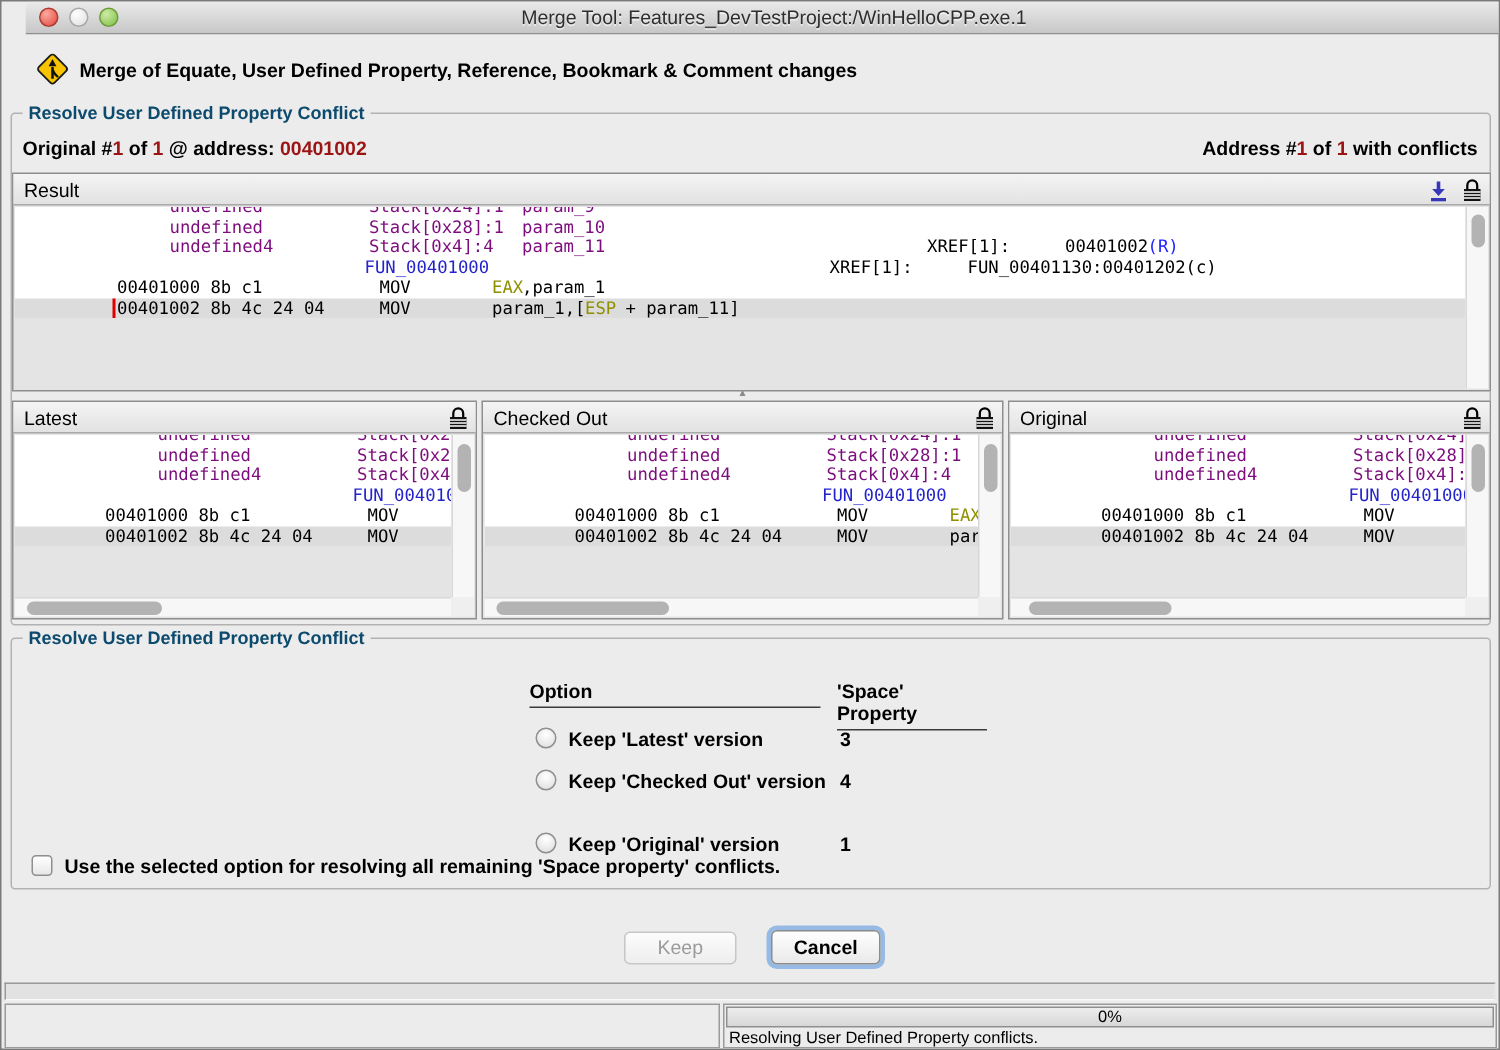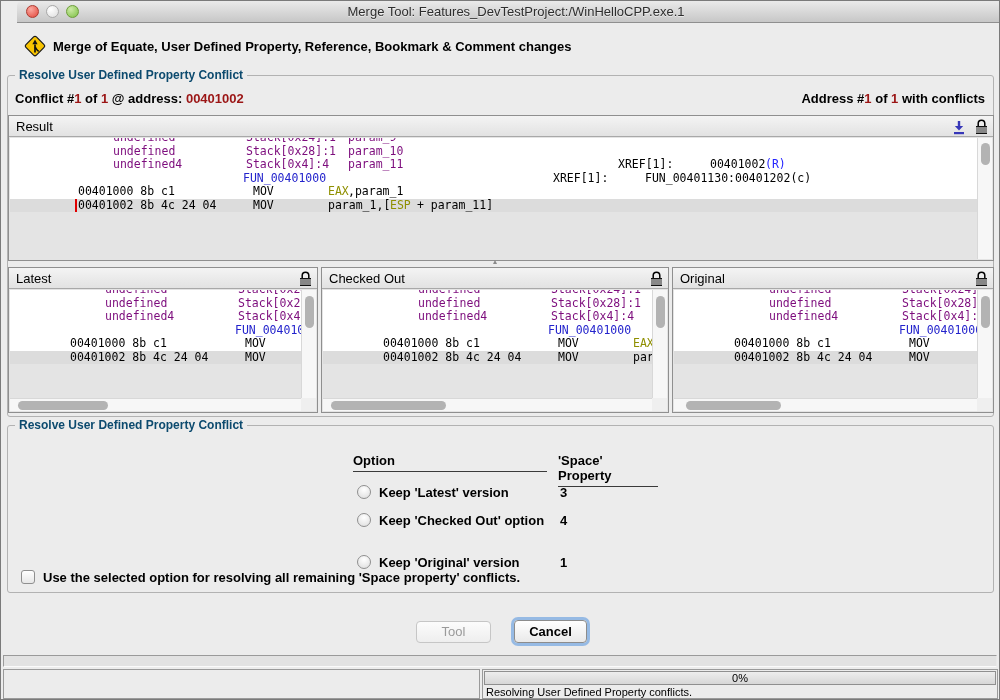--- a/index.html
+++ b/index.html
@@ -113,21 +113,21 @@
       <path d="M11.15 18.5 L11.15 10.6 L12.85 10.6 L12.85 18.5 Z" fill="#111"></path>
       <path d="M12 5.4 L9.4 10.2 L14.6 10.2 Z" fill="#111"></path>
       <path d="M16.2 16.8 C14.8 15.6 13.6 14.2 12.9 12.4 L11.5 13.7 C12.4 15.4 13.8 16.9 15.2 17.9 Z" fill="#111"></path>
     </svg>
   </span>
   <span class="banner-text">Merge of Equate, User Defined Property, Reference, Bookmark &amp; Comment changes</span>
 
   <div class="fs fs1">
     <span class="legend">Resolve User Defined Property Conflict</span>
   </div>
-  <div class="conf-left"><span>Conflict #</span><span class="red">1</span><span> of </span><span class="red">1</span><span> @ address: </span><span class="red">00401002</span></div>
+  <div class="conf-left"><span>Original #</span><span class="red">1</span><span> of </span><span class="red">1</span><span> @ address: </span><span class="red">00401002</span></div>
   <div class="conf-right"><span>Address #</span><span class="red">1</span><span> of </span><span class="red">1</span><span> with conflicts</span></div>
 
   <div class="panel result">
     <div class="phead">
       <span class="plabel">Result</span>
       <span class="picons">
         <span class="icon-btn">
           <svg width="14" height="15" viewBox="0 0 14 15">
             <path d="M7 1 v7" stroke="#3737b8" stroke-width="2.4"></path>
             <path d="M2.8 6 L7 10.6 L11.2 6 Z" fill="#3737b8"></path>
@@ -278,35 +278,35 @@
   <div class="optcol c1">Option</div>
   <div class="optcol c2">'Space' Property</div>
 
   <div class="optrow" style="top:483px;">
     <span class="radio"></span>
     <span class="optlabel">Keep 'Latest' version</span>
     <span class="optval">3</span>
   </div>
   <div class="optrow" style="top:511px;">
     <span class="radio"></span>
-    <span class="optlabel">Keep 'Checked Out' option</span>
+    <span class="optlabel">Keep 'Checked Out' version</span>
     <span class="optval">4</span>
   </div>
   <div class="optrow" style="top:553px;">
     <span class="radio"></span>
     <span class="optlabel">Keep 'Original' version</span>
     <span class="optval">1</span>
   </div>
 
   <div class="chkrow">
     <span class="checkbox"></span>
     <span class="chklabel">Use the selected option for resolving all remaining 'Space property' conflicts.</span>
   </div>
 
-  <div class="btn apply">Tool</div>
+  <div class="btn apply">Keep</div>
   <div class="btn cancel">Cancel</div>
 
   <div class="strip"></div>
   <div class="sleft"></div>
   <div class="sright">
     <div class="progress">0%</div>
     <div class="smsg">Resolving User Defined Property conflicts.</div>
   </div>
 
 </div>

